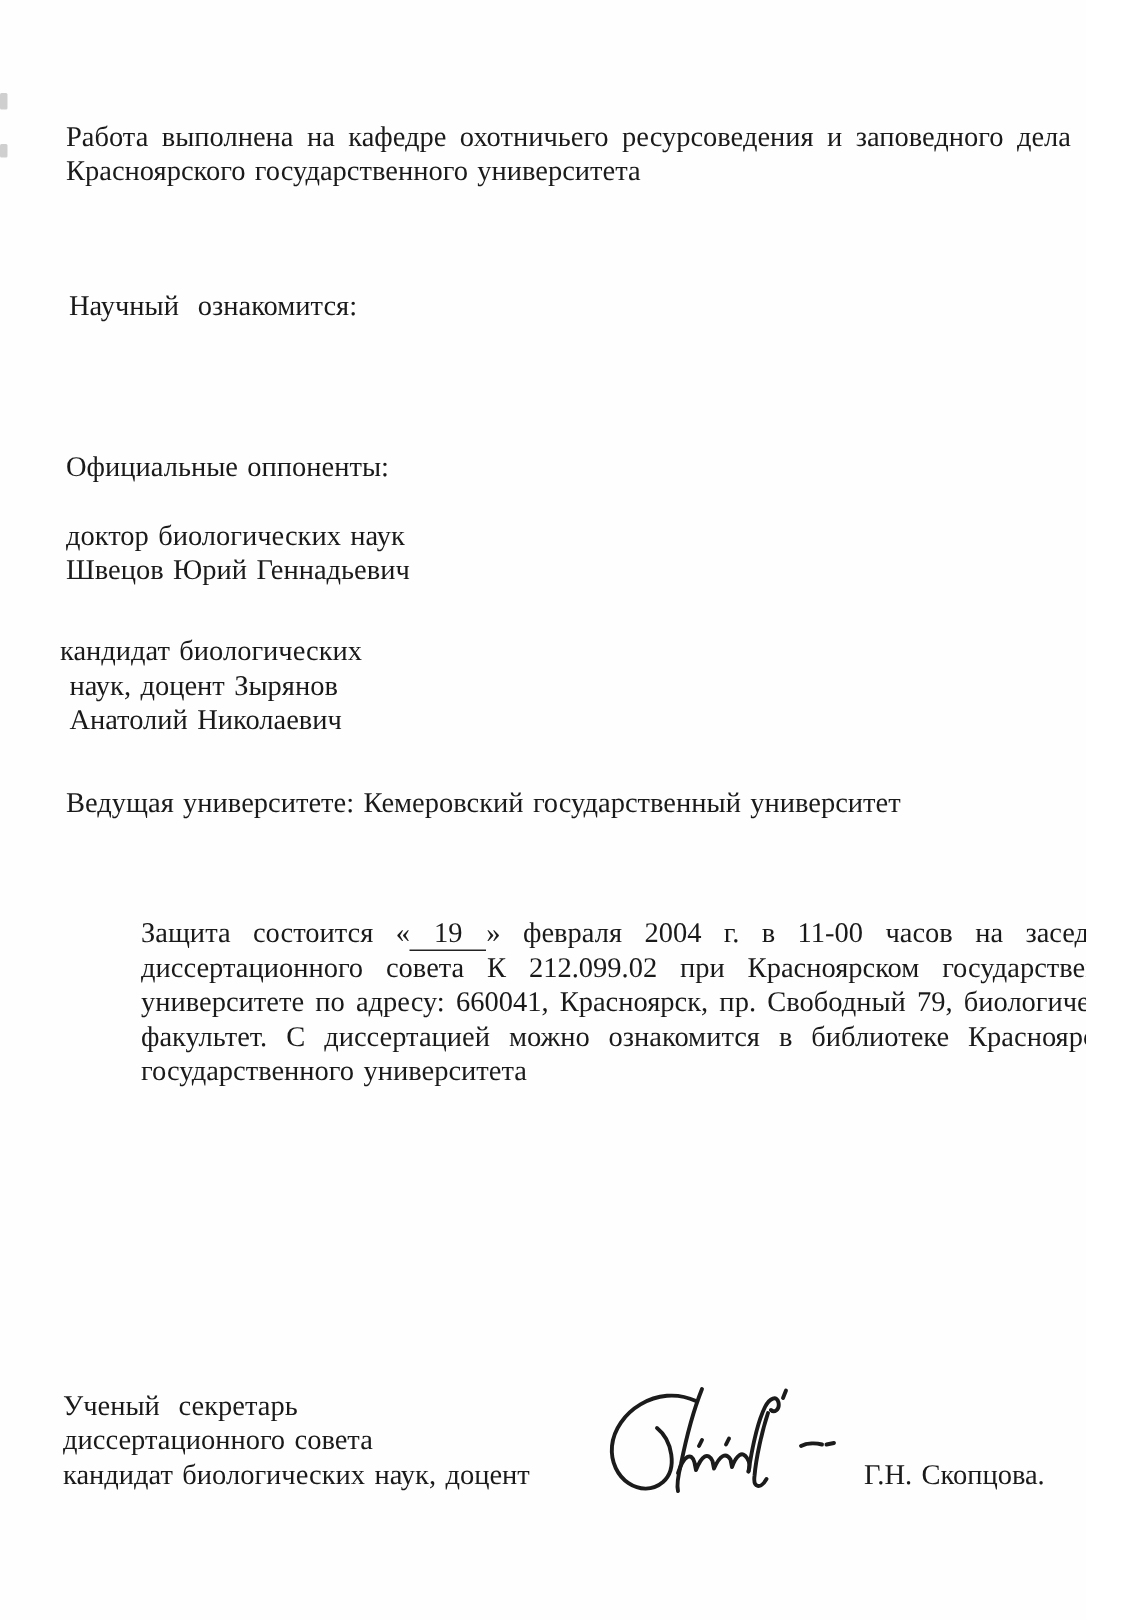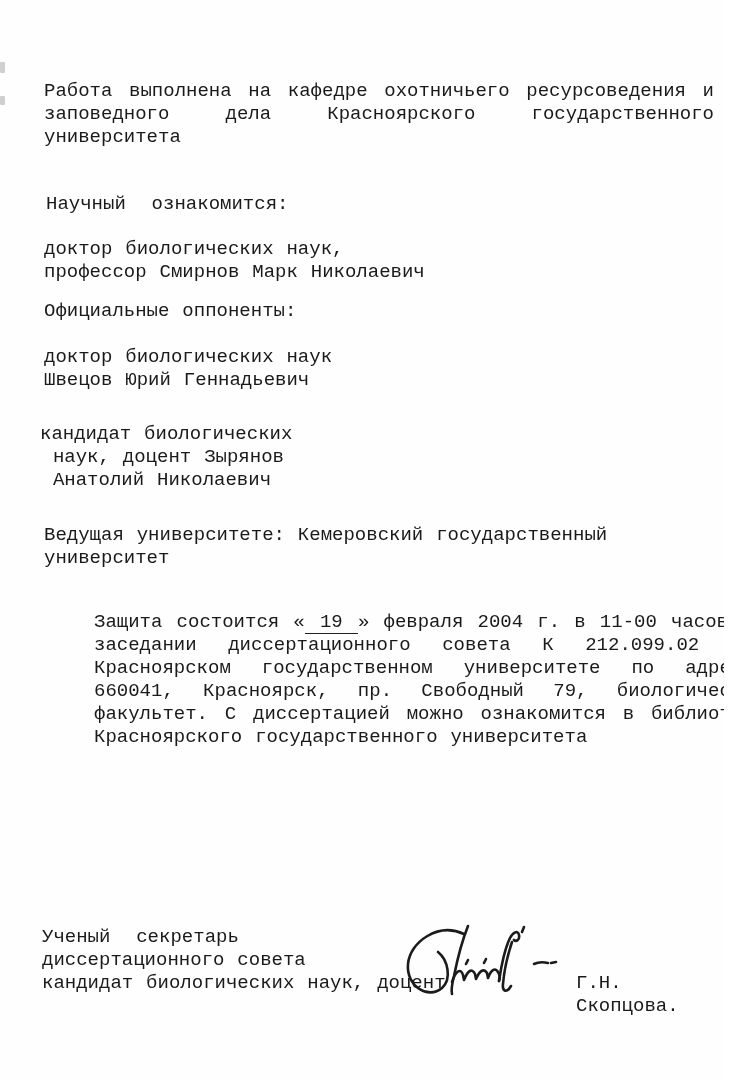--- a/index.html
+++ b/index.html
@@ -5,21 +5,21 @@
   html, body {
     margin: 0;
     padding: 0;
     background: #ffffff;
   }
   .page {
     position: relative;
     width: 724px;
     height: 1080px;
     background: #fefefe;
-    font-family: Liberation Mono, monospace;
+    font-family: Liberation Serif, serif;
     color: #1a1a1a;
     font-size: 19px;
     line-height: 23px;
     overflow: hidden;
   }
   .blk {
     position: absolute;
     margin: 0;
     word-spacing: 1.5px;
   }
@@ -73,22 +73,20 @@
 
 <div class="page">
 
   <div class="scan-tick tick-1"></div>
   <div class="scan-tick tick-2"></div>
 
   <p class="blk justify intro">Работа выполнена на кафедре охотничьего ресурсоведения и заповедного дела Красноярского государственного университета</p>
 
   <p class="blk pre sup-label">Научный  ознакомится:</p>
 
-  <p class="blk pre sup-name">доктор биологических наук,
-профессор Смирнов Марк Николаевич</p>
 
   <p class="blk pre opp-first">доктор биологических наук
 Швецов Юрий Геннадьевич</p>
 
   <p class="blk pre opp-label">Официальные оппоненты:</p>
 
   <p class="blk pre opp-second">кандидат биологических
  наук, доцент Зырянов
  Анатолий Николаевич</p>
 

